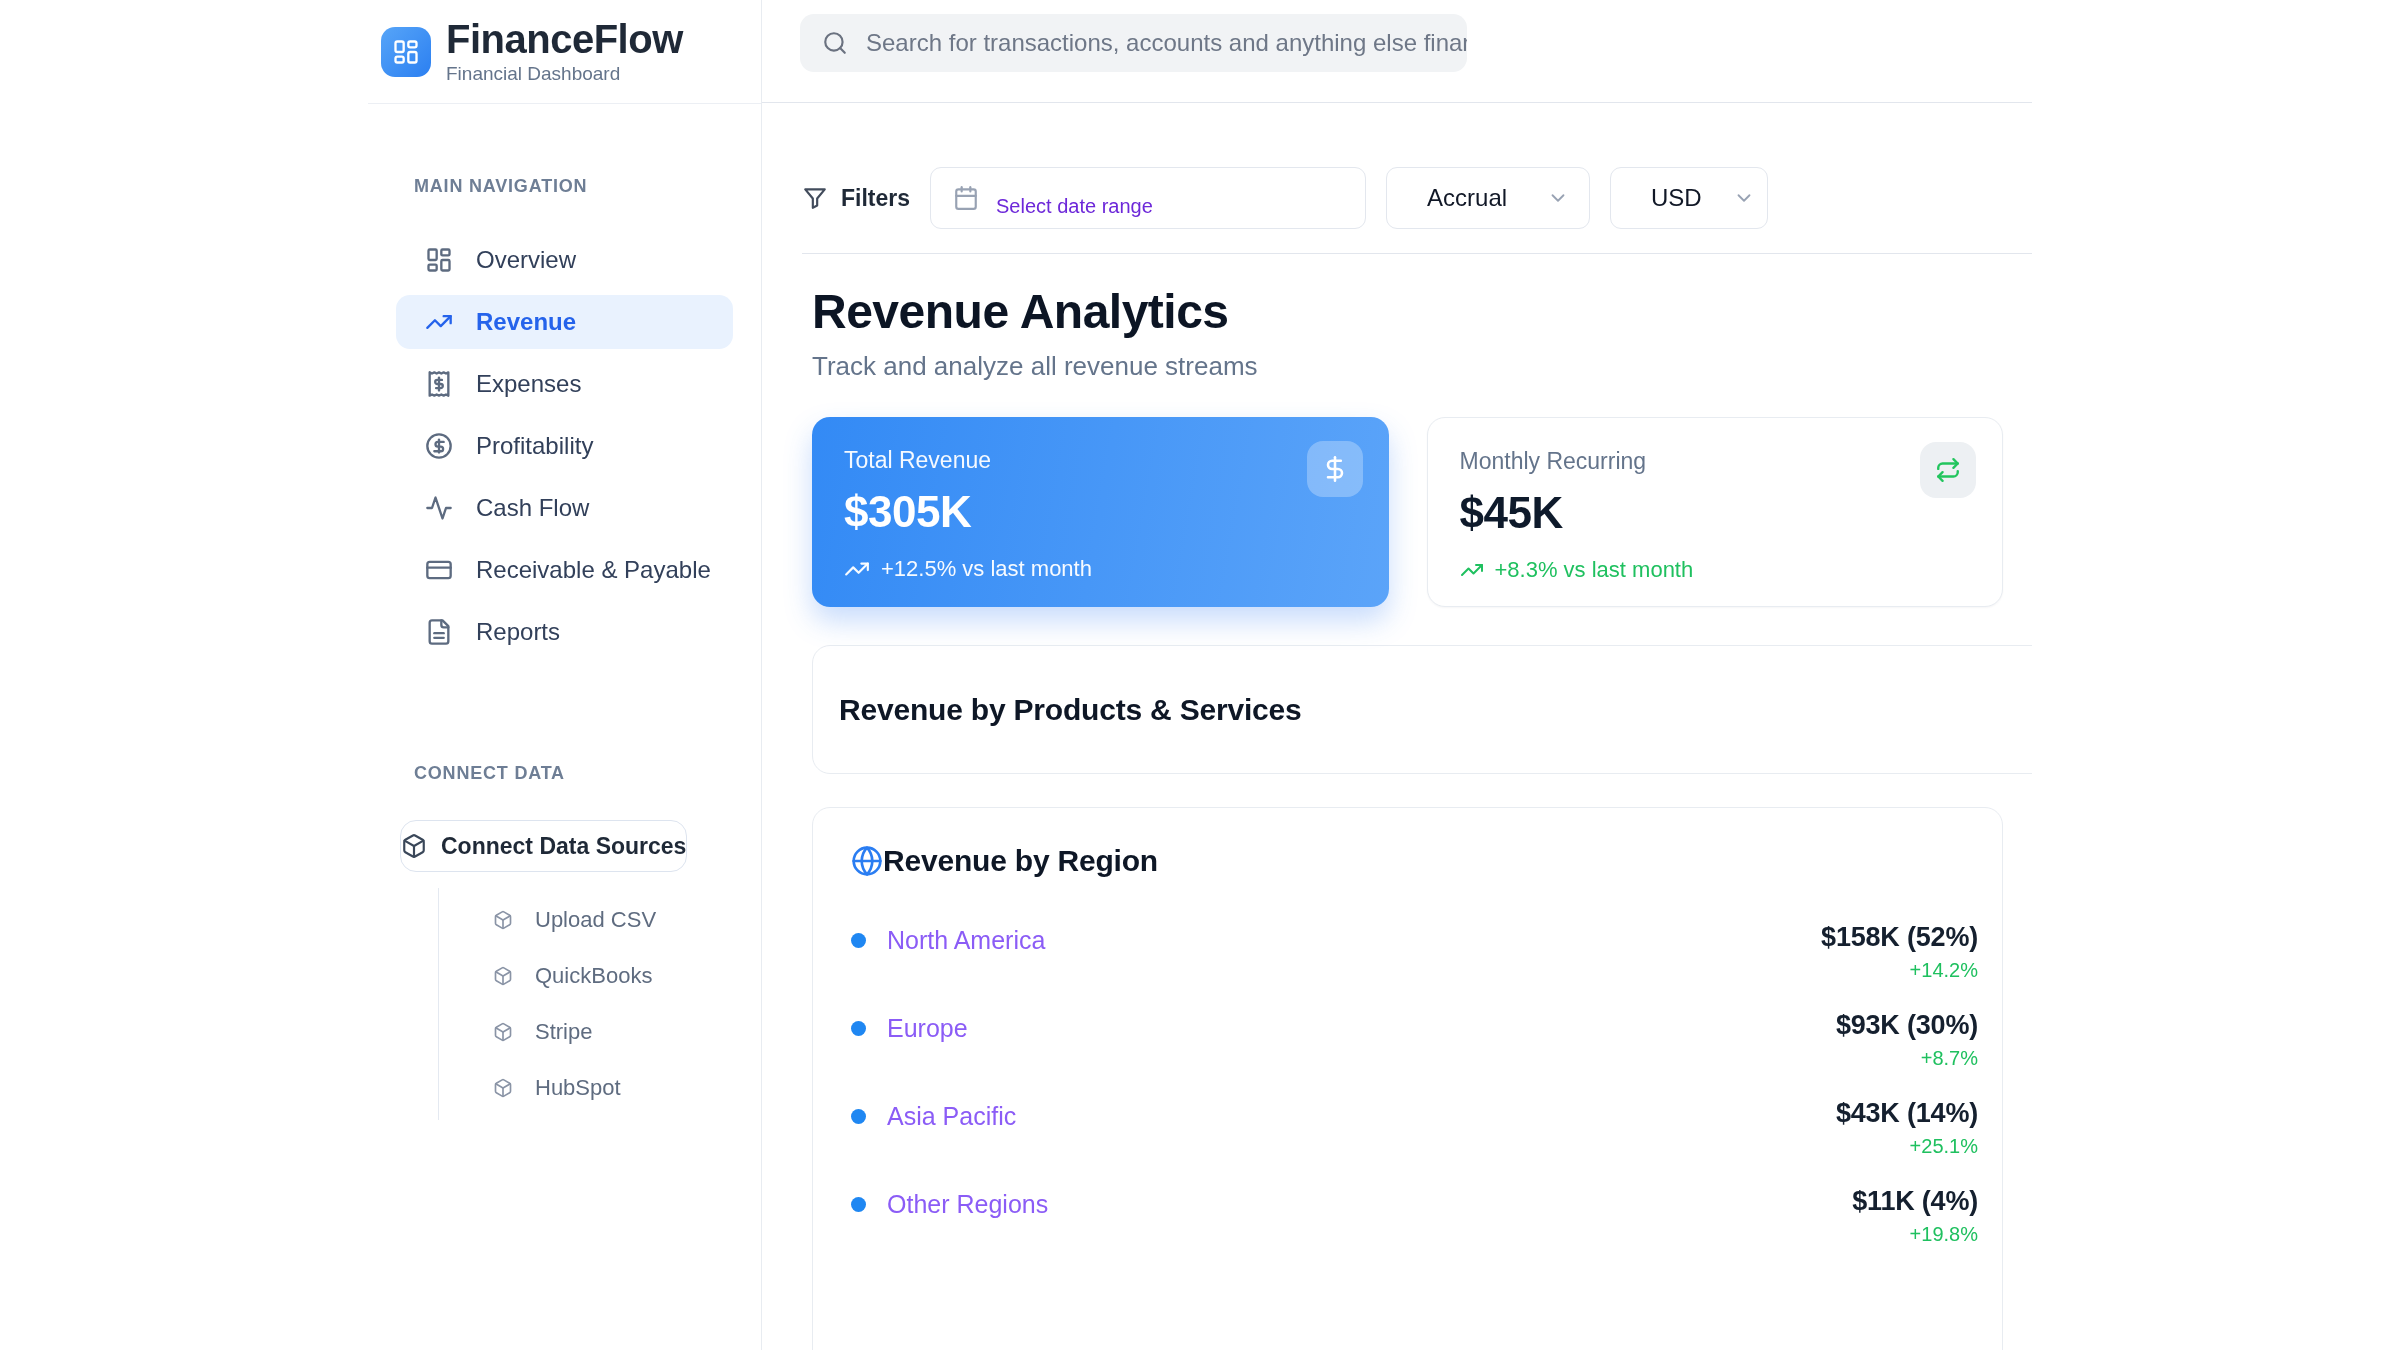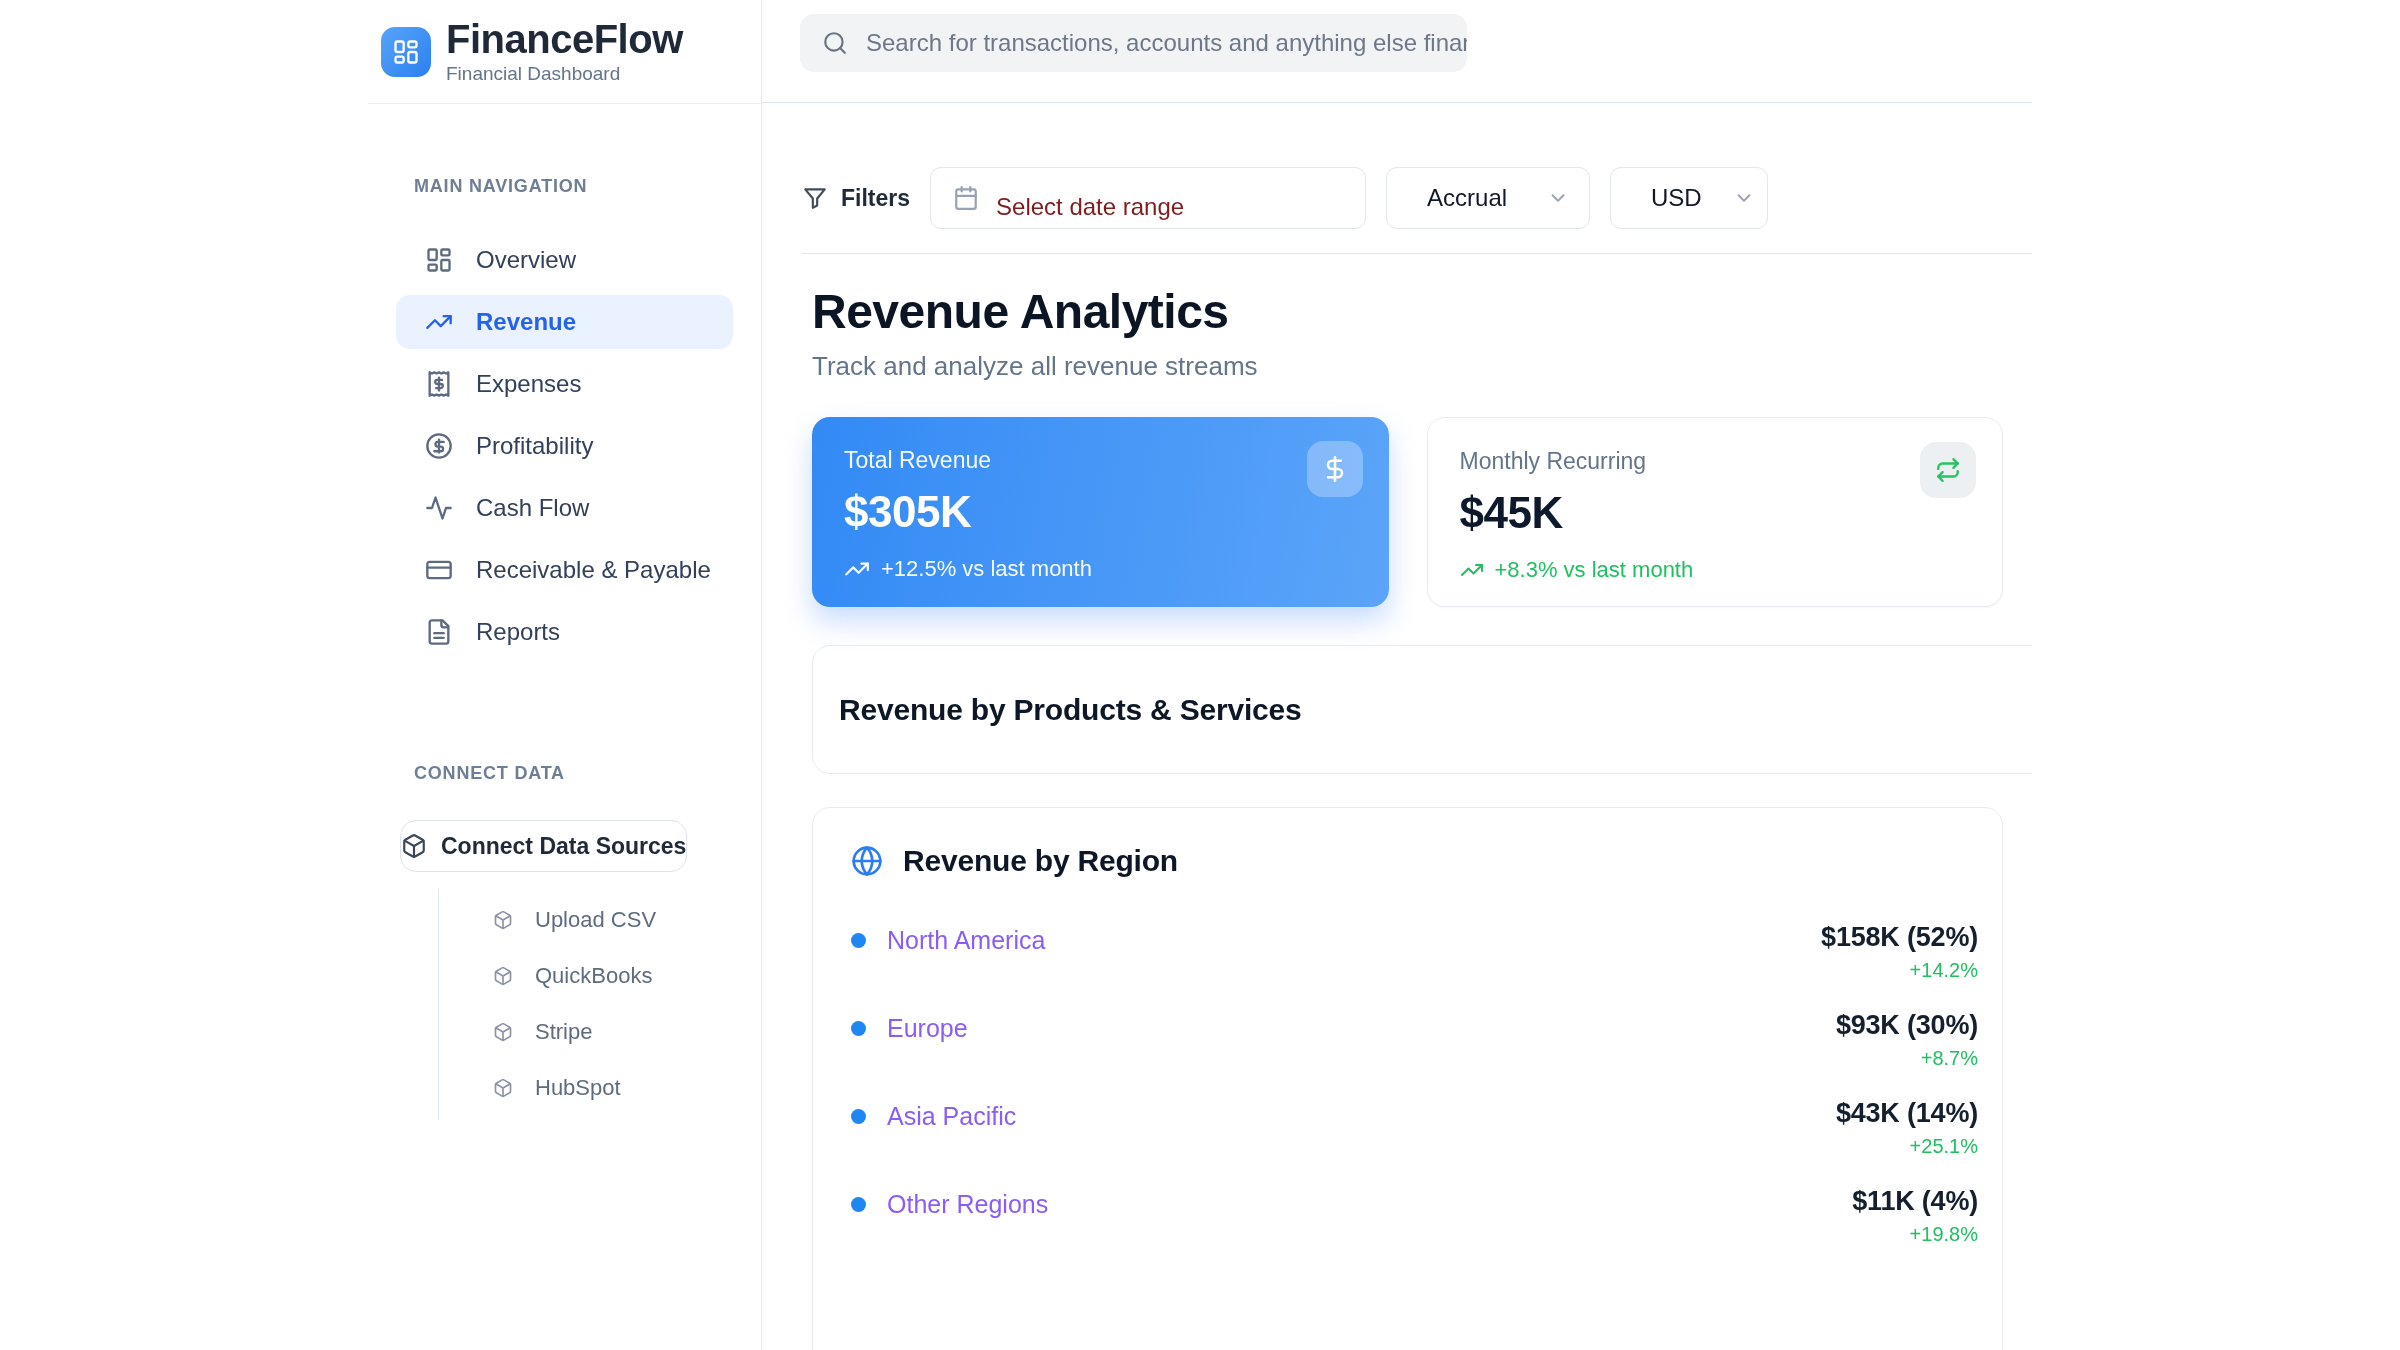--- a/index.html
+++ b/index.html
@@ -40,21 +40,21 @@
   .searchbox input { flex:1; border:none; outline:none; background:transparent; font-family:inherit;
                      font-size:24px; color:#4b5563; min-width:0; }
   .searchbox input::placeholder { color:#6e7787; opacity:1; }
 
   .filters-row { margin:64px 0 0 40px; display:flex; align-items:center; gap:20px; }
   .filters-toggle { display:flex; align-items:center; gap:13px; font-size:23px; font-weight:700; color:#1f2937; cursor:pointer; }
   .filters-toggle .ic { color:#424c5c; display:flex; }
   .fbox { height:62px; border:1.5px solid #e3e7ee; border-radius:11px; display:flex; align-items:center; background:#fff; cursor:pointer; }
   .date-box { width:436px; padding:0 22px; gap:17px; }
   .date-box .ic { color:#98a2b3; display:flex; }
-  .date-box .ph { font-size:24px; color:#7f1d1d;margin-top:17px; }
+  .date-box .ph { font-size:20px; color:#6d28d9;margin-top:17px; }
   .select-box { justify-content:space-between; padding:0 20px 0 40px; }
   .select-box .val { font-size:24px; color:#111827; font-weight:500; }
   .select-box .ic { color:#98a2b3; display:flex; }
   .select-accrual { width:204px; }
   .select-currency { width:158px;gap:31px; }
   .hr { margin:24px 0 0 40px; border-top:1px solid #e2e6ed; }
 
   .content { padding:30px 0 0 50px; }
   .page-title { font-size:48px; font-weight:700; color:#0c1524; letter-spacing:-0.5px; }
   .page-subtitle { font-size:26px; color:#64748b; margin-top:12px; }
@@ -76,21 +76,21 @@
           display:flex; align-items:center; justify-content:center; }
   .blue .chip { background:rgba(255,255,255,.28); color:#fff; }
   .white .chip { background:#edf0f3; color:#22c55e; }
 
   .products-card { margin-top:38px; width:1240px; height:129px; border:1px solid #e8ecf1; border-radius:18px;
                    display:flex; align-items:center; padding-left:26px; background:#fff; }
   .card-title { font-size:30px; font-weight:700; color:#0e1726; letter-spacing:-0.2px; }
 
   .region-card { margin-top:33px; width:1191px; height:630px; border:1px solid #e8ecf1; border-radius:18px;
                  background:#fff; padding:36px 24px 0 38px; }
-  .rc-header { display:flex; align-items:center; gap:20px; }
+  .rc-header { display:flex; align-items:center; }
   .rc-header .ic { color:#2a7df2; display:flex; }
   .region-rows { margin-top:44px; }
   .region-row { display:flex; align-items:flex-start; justify-content:space-between; min-height:64px; margin-bottom:24px; }
   .rr-left { display:flex; align-items:center; gap:21px; padding-top:4px; }
   .rr-dot { width:15px; height:15px; border-radius:50%; background:#1f87f2; }
   .rr-label { font-size:25px; color:#8b5cf6; }
   .rr-right { text-align:right; }
   .rr-value { font-size:27px; font-weight:700; color:#15202f; letter-spacing:-0.2px; }
   .rr-change { font-size:20px; color:#1fc05f; font-weight:500; margin-top:6px; }
 

